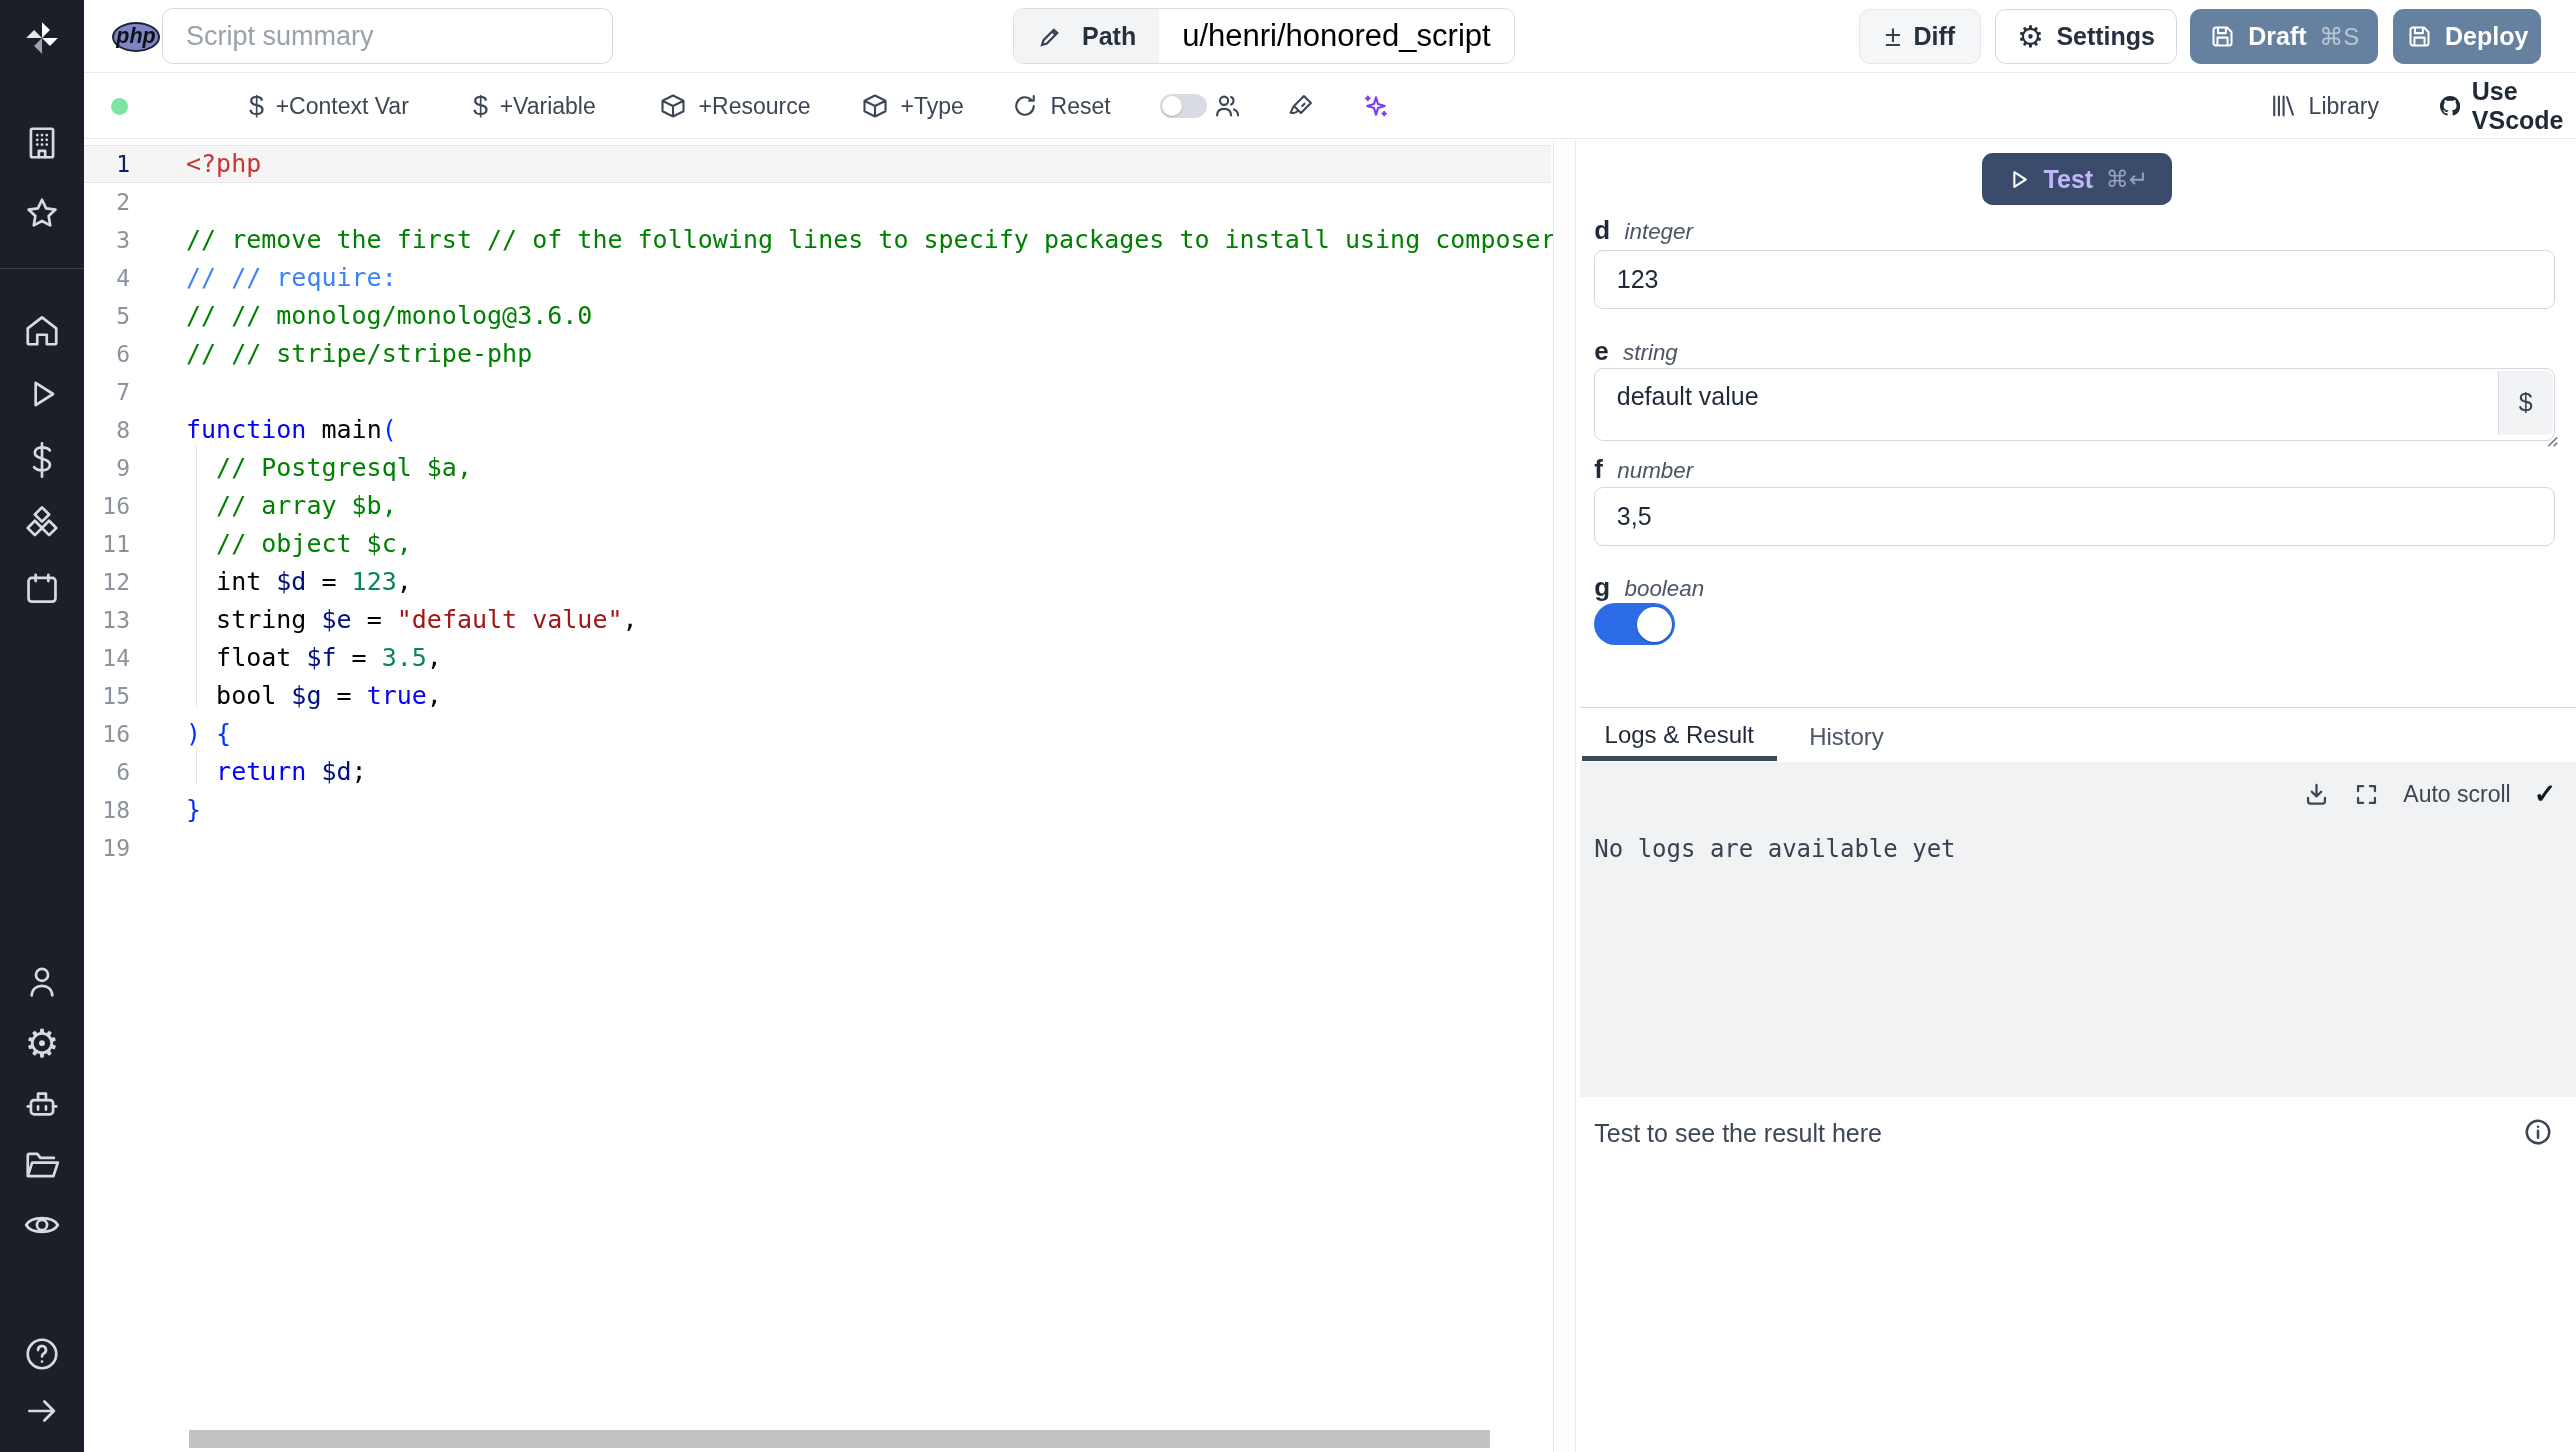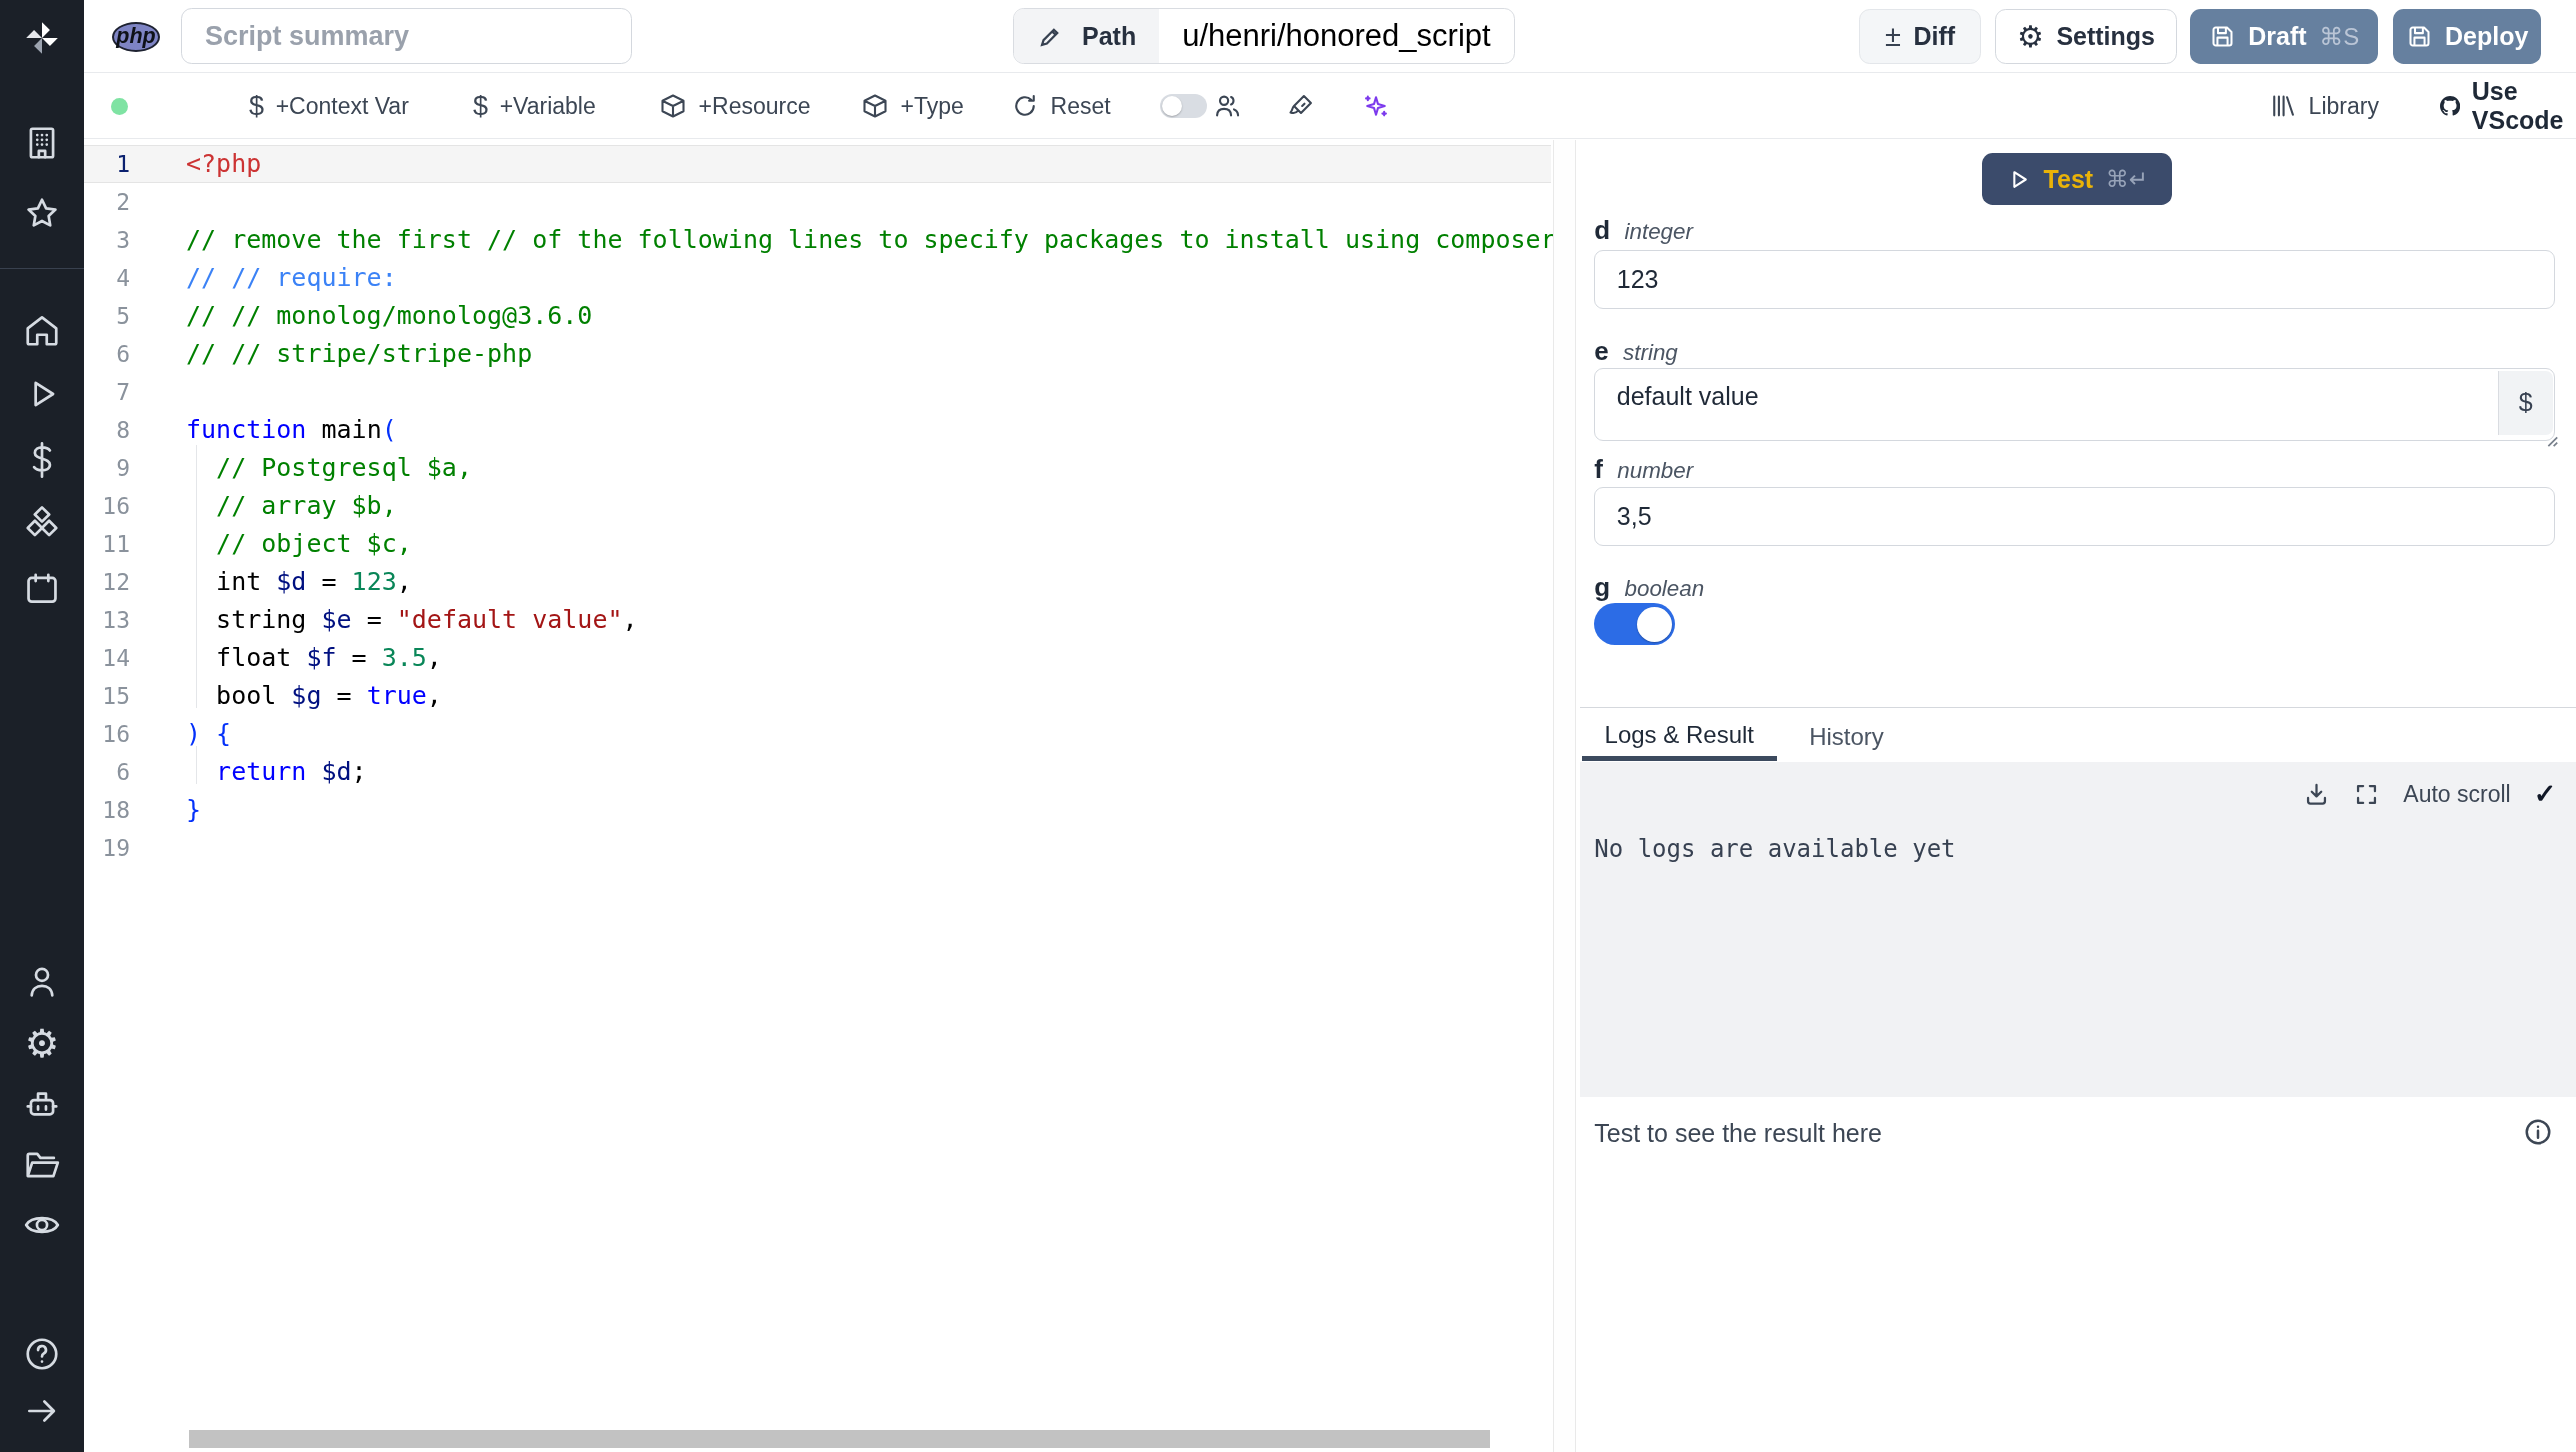--- a/index.html
+++ b/index.html
@@ -11,22 +11,22 @@
   .side-icon { position:absolute; left:0; width:84px; height:50px; display:flex; align-items:center; justify-content:center; cursor:pointer; }
   .side-icon svg { width:38px; height:38px; stroke:#d6dbe2; stroke-width:1.7; fill:none; stroke-linecap:round; stroke-linejoin:round; }
   .side-divider { position:absolute; left:0; width:84px; height:0.9px; background:#39414f; }
   .gear-glyph { font-size:39px; color:#d6dbe2; line-height:1; }
 
   
   .topbar { position:absolute; left:84px; top:0; width:2492px; height:73px; background:#fff; border-bottom:0.9px solid #e8eaed; z-index:30; }
   .lang-badge { position:absolute; left:28px; top:21.5px; width:48px; height:30px; background:#7e84c4; border:2.7px solid #1d2130;
                 border-radius:50%; display:flex; align-items:center; justify-content:center;
                 font-style:italic; font-weight:bold; font-size:21.5px; color:#0e1118; }
-  .summary-input { position:absolute; left:97px; top:8px; width:451px; height:56px; border:1.8px solid #d4d8de; border-radius:10.7px;
-                   padding:18px 23px; font-size:27px; font-weight:700; color:#374151; outline:none; font-family:"Liberation Sans",sans-serif; }
+  .summary-input { position:absolute; left:78px; top:8px; width:451px; height:56px; border:1.8px solid #d4d8de; border-radius:10.7px;
+                   padding:18px 23px; font-size:27px; font-weight:400; color:#374151; outline:none; font-family:"Liberation Sans",sans-serif; }
   .summary-input::placeholder { color:#9aa1ac; }
   .path-widget { position:absolute; left:929px; top:8px; height:56px; border:1.8px solid #d9dce1; border-radius:10.7px;
                  display:flex; align-items:stretch; overflow:hidden; background:#fff; }
   .path-left { background:#f3f4f6; display:flex; align-items:center; gap:18px; padding:0 23px; }
   .path-left svg { width:27px; height:27px; stroke:#374151; stroke-width:2; fill:none; stroke-linecap:round; }
   .path-label { font-size:25px; font-weight:700; color:#27303f; }
   .path-value { display:flex; align-items:center; padding:0 23px; font-family:Liberation Sans, sans-serif; font-size:31px; color:#000000; }
   .tb-btn { position:absolute; top:9px; height:55px; border-radius:10.7px; display:flex; align-items:center; justify-content:center;
             gap:12.5px; font-size:25px; font-weight:700; cursor:pointer; }
   .btn-diff { left:1775px; width:122px; background:#f4f6f8; border:0.9px solid #e3e6ea; color:#27303f; }
@@ -61,21 +61,21 @@
   .vsb-strip { position:absolute; right:3.6px; top:0; width:23px; height:100%; border-left:0.9px solid #e9e9e9; border-right:0.9px solid #e9e9e9; background:#fefefe; }
   .hsb { position:absolute; left:105px; top:1290px; width:1301px; height:18px; background:#c2c2c2; }
 
   .pane-divider { position:absolute; left:1580px; top:140px; width:0.9px; height:1313px; background:#d8dbe0; }
 
   
   .rpanel { position:absolute; left:1580px; top:140px; width:996px; height:1313px; background:#fff; }
   .test-btn { position:absolute; left:402px; top:13.4px; width:190px; height:52px; background:#3b4b6b; border-radius:10.7px;
               display:flex; align-items:center; justify-content:center; gap:12.5px; cursor:pointer; }
   .test-btn svg { width:25px; height:25px; stroke:#fff; stroke-width:2; fill:none; stroke-linejoin:round; }
-  .test-label { color:#eab308; font-size:25px; font-weight:700; }
+  .test-label { color:#c4b5fd; font-size:25px; font-weight:700; }
   .test-kbd { color:#97a3b8; font-size:23px; }
   .arg-label { position:absolute; left:14.3px; display:flex; align-items:baseline; gap:14.3px; }
   .arg-name { font-size:26px; font-weight:700; color:#1f2937; }
   .arg-type { font-size:22.4px; font-style:italic; color:#4b5563; }
   .arg-input { position:absolute; left:14.3px; width:961px; height:59px; border:1.8px solid #d4d8de; border-radius:9px;
                padding:0 21.5px; font-size:25px; color:#1f2937; outline:none; background:#fff; font-family:"Liberation Sans",sans-serif; }
   .arg-textarea-wrap { position:absolute; left:14.3px; width:961px; height:73px; }
   .arg-textarea { width:100%; height:100%; border:1.8px solid #d4d8de; border-radius:9px; padding:12.5px 81px 0 21.5px;
                   font-size:25px; color:#1f2937; resize:none; outline:none; font-family:"Liberation Sans",sans-serif; }
   .dollar-btn { position:absolute; right:2.7px; top:2.7px; bottom:6.3px; width:55px; background:#f1f3f5; border-left:0.9px solid #d9dce1;

